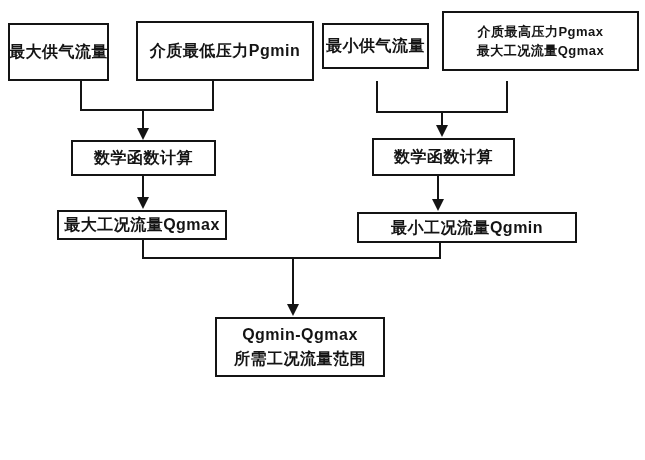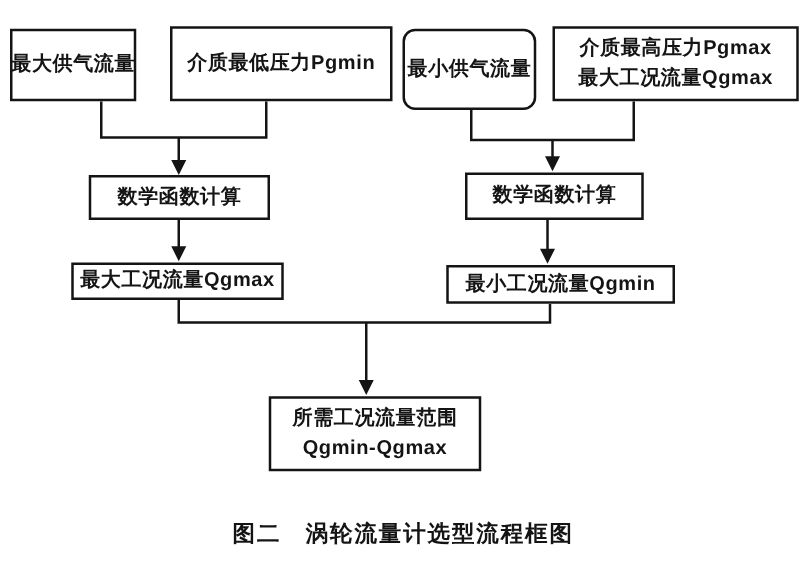--- a/index.html
+++ b/index.html
@@ -34,26 +34,26 @@
     flex-direction: column;
     align-items: center;
     justify-content: center;
     text-align: center;
     line-height: 1.5;
     letter-spacing: 0.5px;
   }
   .node .nline { white-space: nowrap; }
   #n-qnmax  { left: 8px;   top: 23px;  width: 101px; height: 58px; font-size: 16px; }
   #n-pgmin  { left: 136px; top: 21px;  width: 178px; height: 60px; font-size: 16px; }
-  #n-qnmin  { left: 322px; top: 23px;  width: 107px; height: 65px; font-size: 16px; border-radius: 10px; }
-  #n-pgmax  { left: 442px; top: 21px;  width: 197px; height: 60px; font-size: 16px; }
+  #n-qnmin  { left: 322px; top: 23px;  width: 107px; height: 46px; font-size: 16px; }
+  #n-pgmax  { left: 442px; top: 11px;  width: 197px; height: 60px; font-size: 13px; }
   #n-calc-l { left: 71px;  top: 140px; width: 145px; height: 36px; font-size: 16px; }
   #n-calc-r { left: 372px; top: 138px; width: 143px; height: 38px; font-size: 16px; }
   #n-qgmax  { left: 57px;  top: 210px; width: 170px; height: 30px; font-size: 16px; text-align: center; }
-  #n-qgmin  { left: 357px; top: 212px; width: 183px; height: 31px; font-size: 16px; }
+  #n-qgmin  { left: 357px; top: 212px; width: 220px; height: 31px; font-size: 16px; }
   #n-result { left: 215px; top: 317px; width: 170px; height: 60px; font-size: 16px; border-width: 2.5px; }
   .caption {
     position: absolute;
     left: 0;
     top: 415px;
     width: 100%;
     text-align: center;
     font-size: 18px;
     font-weight: 700;
     letter-spacing: 1.5px;
@@ -123,19 +123,18 @@
 
   <div class="node" id="n-qgmax">
     <div class="nline">最大工况流量Qgmax</div>
   </div>
 
   <div class="node" id="n-qgmin">
     <div class="nline">最小工况流量Qgmin</div>
   </div>
 
   <div class="node" id="n-result">
+    <div class="nline">Qgmin-Qgmax</div>
     <div class="nline">所需工况流量范围</div>
-    <div class="nline">Qgmin-Qgmax</div>
   </div>
 
-  <div class="caption">图二　涡轮流量计选型流程框图</div>
 
 </div>
 
 </body></html>

